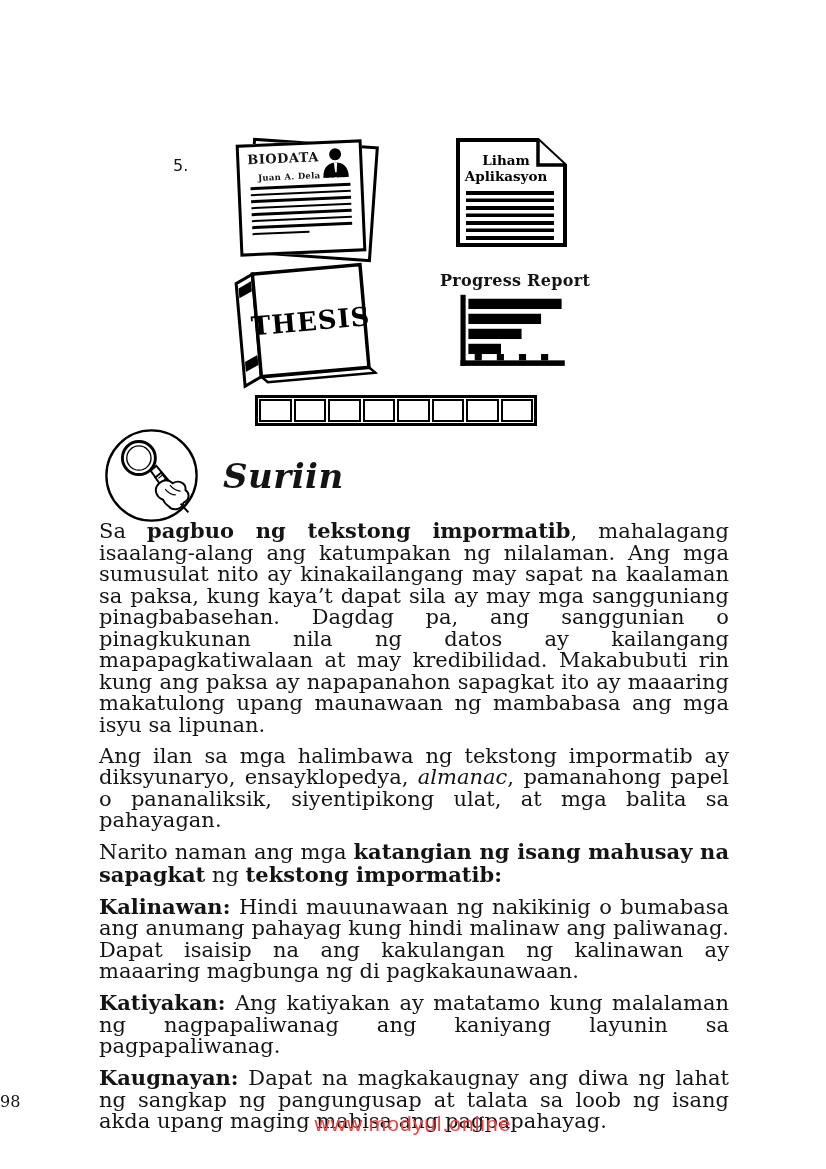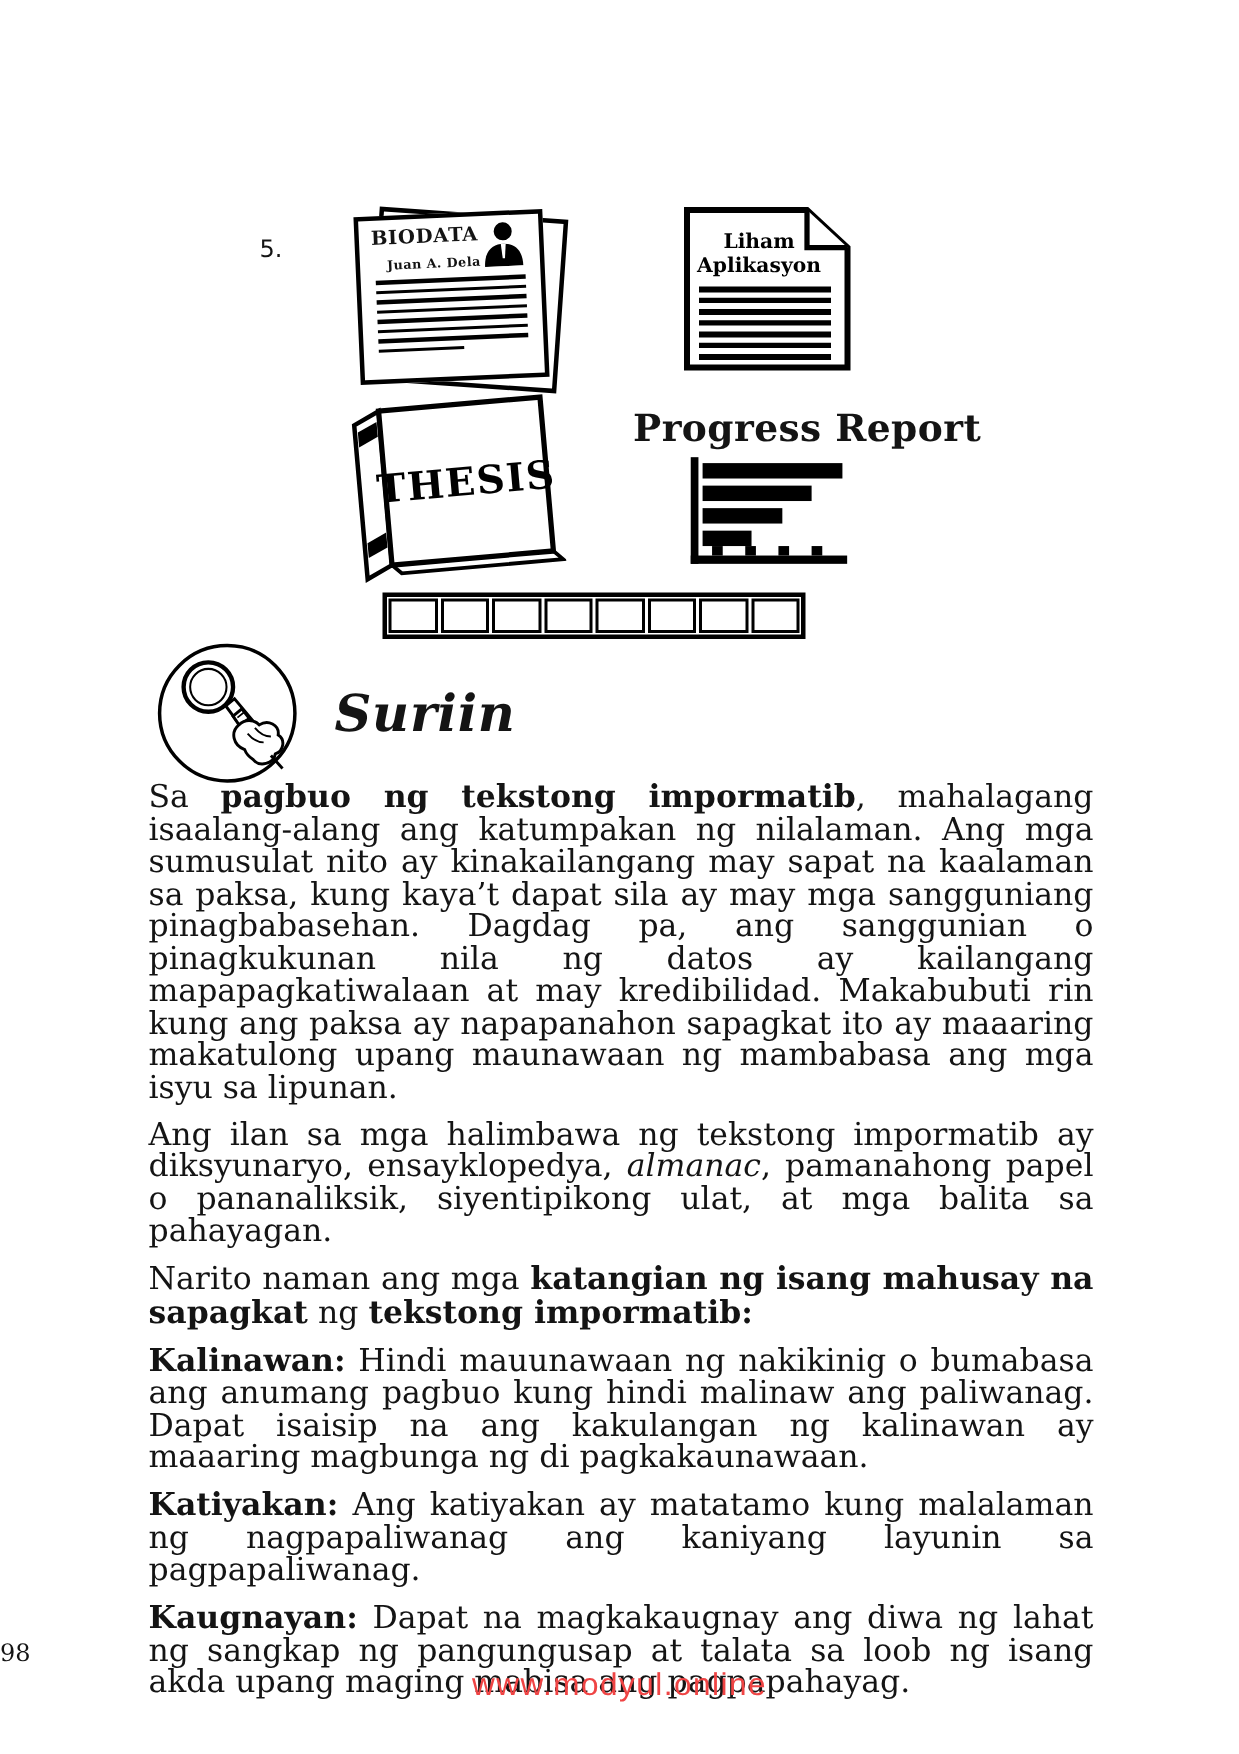--- a/index.html
+++ b/index.html
@@ -29,21 +29,21 @@
 
   
   .liham { position:absolute; left:452px; top:136px; width:120px; height:114px; }
 
   
   .thesis { position:absolute; left:231px; top:265px; width:142px; height:120px;
     transform:rotate(-5deg); }
 
   
   .progress { position:absolute; left:422px; top:271px; width:186px; }
-  .progress-title { font-size:25px; font-weight:bold; text-align:center;
+  .progress-title { font-size:16px; font-weight:bold; text-align:center;
     letter-spacing:.3px; white-space:nowrap; }
   .progress-chart { display:block; margin:4px auto 0; width:122px; height:79px; }
 
   
   .answer-boxes { position:absolute; left:255px; top:395px; width:282px; height:31px;
     box-sizing:border-box; border:3px solid #000; background:#fff;
     display:flex; gap:2px; padding:1px; }
   .answer-cell { flex:1; border:2px solid #000; background:#fff; }
 
   
@@ -167,21 +167,21 @@
     <path d="M62 75 C54 72 52 63 58 58 C62 54 68 54 72 58 C78 54 86 58 85 65 C90 68 89 76 83 78 C82 85 72 87 68 82 C65 80 63 78 62 75 Z" fill="#fff" stroke="#000" stroke-width="2"></path>
     <path d="M64 64 q5 6 11 6 M69 60 q5 6 11 6" stroke="#000" stroke-width="1.3" fill="none"></path>
     <path d="M80 79 L88 88" stroke="#000" stroke-width="2" fill="none"></path>
   </svg>
   <h2 class="section-title">Suriin</h2>
 
   <div class="body-text">
       <p><span>Sa </span><span class="b">pagbuo ng tekstong impormatib</span><span>, mahalagang isaalang-alang ang katumpakan ng nilalaman. Ang mga sumusulat nito ay kinakailangang may sapat na kaalaman sa paksa, kung kaya’t dapat sila ay may mga sangguniang pinagbabasehan. Dagdag pa, ang sanggunian o pinagkukunan nila ng datos ay kailangang mapapagkatiwalaan at may kredibilidad. Makabubuti rin kung ang paksa ay napapanahon sapagkat ito ay maaaring makatulong upang maunawaan ng mambabasa ang mga isyu sa lipunan.</span></p>
       <p><span>Ang ilan sa mga halimbawa ng tekstong impormatib ay diksyunaryo, ensayklopedya, </span><span class="i">almanac</span><span>, pamanahong papel o pananaliksik, siyentipikong ulat, at mga balita sa pahayagan.</span></p>
       <p><span>Narito naman ang mga </span><span class="b">katangian ng isang mahusay na sapagkat</span><span> ng </span><span class="b">tekstong impormatib:</span></p>
-      <p><span class="b">Kalinawan:</span><span> Hindi mauunawaan ng nakikinig o bumabasa ang anumang pagbuo kung hindi malinaw ang paliwanag. Dapat isaisip na ang kakulangan ng kalinawan ay maaaring magbunga ng di pagkakaunawaan.</span></p>
+      <p><span class="b">Kalinawan:</span><span> Hindi mauunawaan ng nakikinig o bumabasa ang anumang pahayag kung hindi malinaw ang paliwanag. Dapat isaisip na ang kakulangan ng kalinawan ay maaaring magbunga ng di pagkakaunawaan.</span></p>
       <p><span class="b">Katiyakan:</span><span> Ang katiyakan ay matatamo kung malalaman ng nagpapaliwanag ang kaniyang layunin sa pagpapaliwanag.</span></p>
       <p><span class="b">Kaugnayan:</span><span> Dapat na magkakaugnay ang diwa ng lahat ng sangkap ng pangungusap at talata sa loob ng isang akda upang maging mabisa ang pagpapahayag.</span></p>
     </div>
 
   <div class="page-number">98</div>
   <div class="watermark">www.modyul.online</div>
 
 </div>
 
 </body></html>

